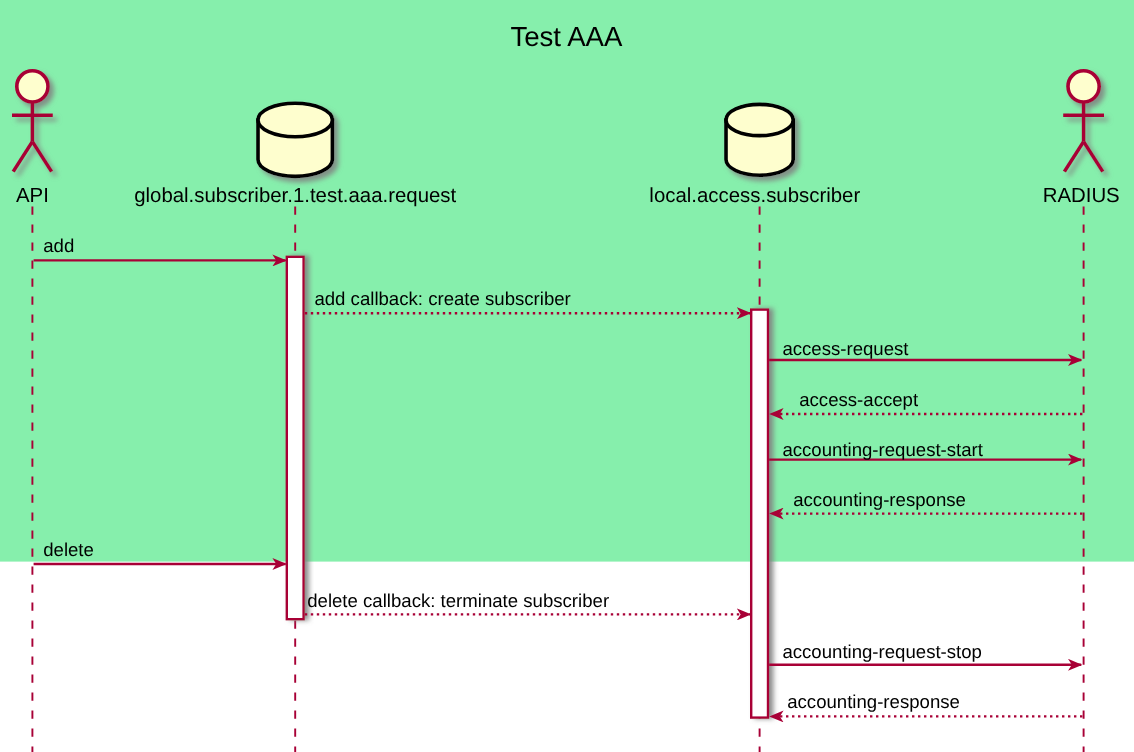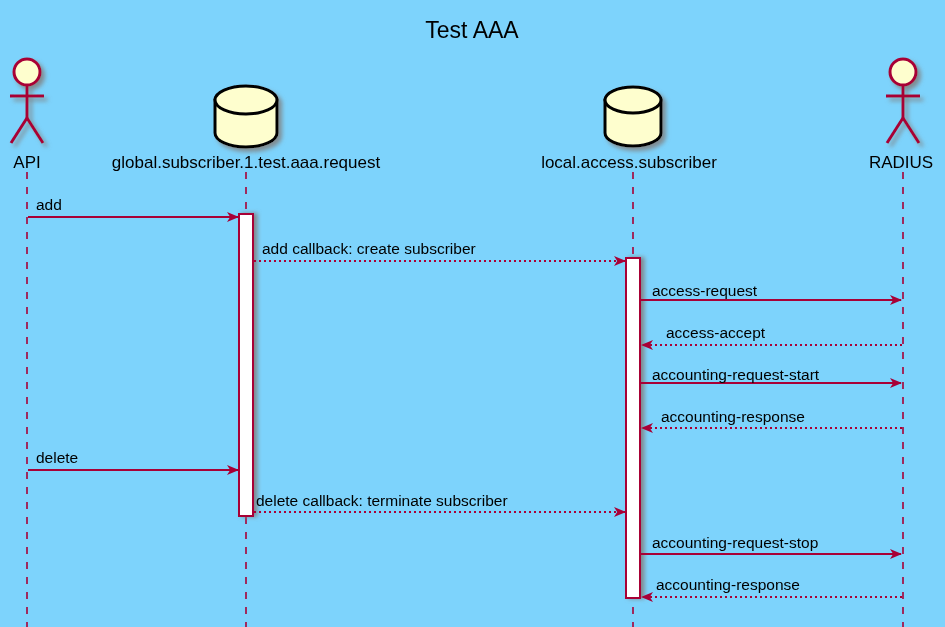--- a/index.html
+++ b/index.html
@@ -1,19 +1,19 @@
 <!DOCTYPE html>
 <html><head>
 <meta charset="utf-8">
 <title>Test AAA</title>
 <style>
   html,body{margin:0;padding:0;background:#FFFFFF;}
   body{width:945px;height:627px;overflow:hidden;
        font-family:"Liberation Sans","DejaVu Sans",sans-serif;}
-  #diagram-root{position:relative;width:945px;height:627px;background:#7dd3fc;}
+  #diagram-root{position:relative;width:945px;height:468px;background:#86efac;}
   #uml-svg{position:absolute;left:0;top:0;width:945px;height:627px;display:block;}
   .txt{font-family:"Liberation Sans","DejaVu Sans",sans-serif;fill:#000000;}
   .title-txt{font-size:23px;}
   .part-txt{font-size:17px;}
   .msg-txt{font-size:15.5px;}
 </style>
 </head>
 <body>
 
 <div id="diagram-root">

